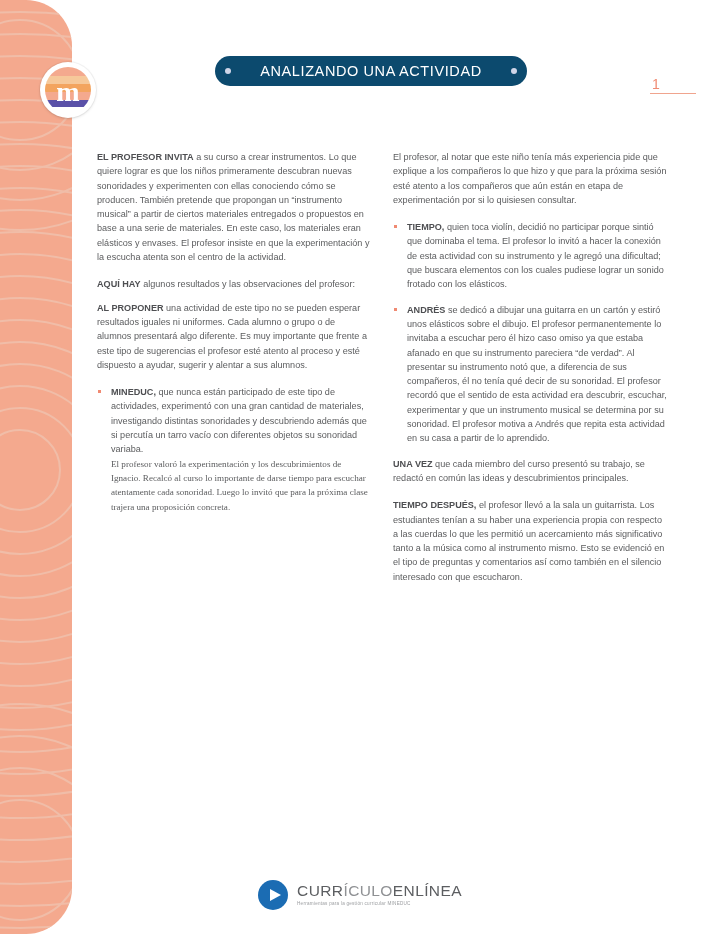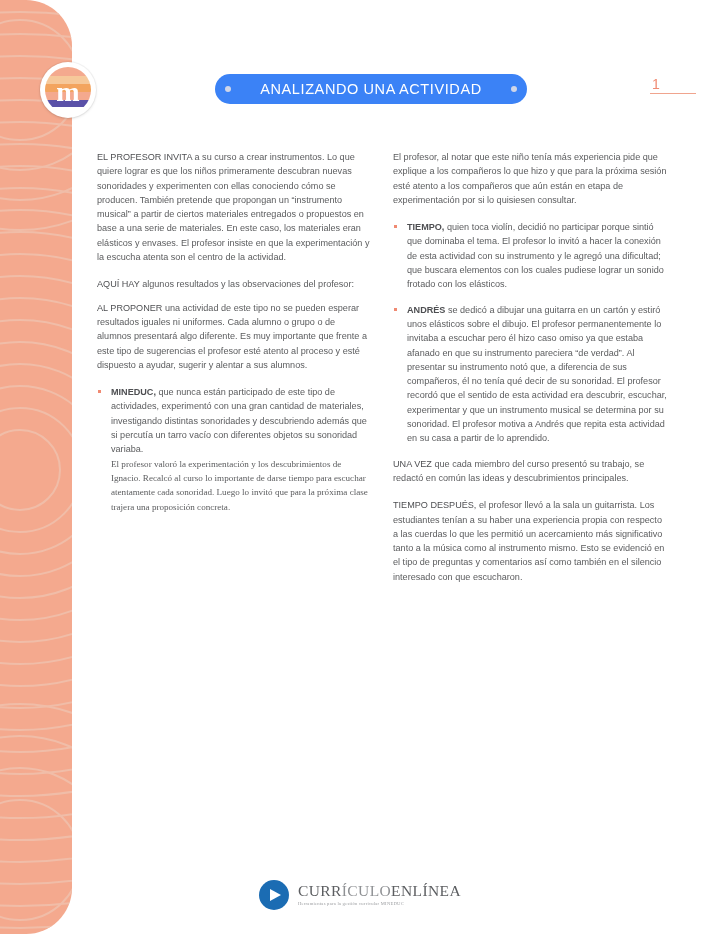--- a/index.html
+++ b/index.html
@@ -57,24 +57,24 @@
     width: 46px;
     height: 46px;
     border-radius: 50%;
     overflow: hidden;
   }
 
   
   #title-banner {
     position: absolute;
     left: 215px;
-    top: 74px;
+    top: 56px;
     width: 312px;
     height: 30px;
-    background: #3b82f6;
+    background: #0c4a6e;
     border-radius: 15px;
     display: flex;
     align-items: center;
     justify-content: center;
   }
   #title-banner .dot {
     position: absolute;
     top: 12px;
     width: 6px;
     height: 6px;
@@ -121,21 +121,21 @@
   .column { width: 274px; }
 
   .para {
     font-size: 9.1px;
     line-height: 14.3px;
     color: #5b5c5e;
     margin: 0 0 13px 0;
     text-align: left;
   }
   .para .lead {
-    font-weight: normal;
+    font-weight: bold;
     color: #4e4f52;
   }
   .para.tight { margin-bottom: 9px; }
 
   
   .bullets { margin: 0; padding: 0; list-style: none; }
   .bullets li {
     position: relative;
     padding-left: 14px;
     font-size: 9.1px;
@@ -158,21 +158,20 @@
   
   #footer {
     position: absolute;
     left: 0;
     right: 0;
     bottom: 24px;
     display: flex;
     align-items: center;
     justify-content: center;
     gap: 9px;
-    font-family: Liberation Serif, serif;
   }
   #footer-logo-mark {
     width: 30px;
     height: 30px;
     border-radius: 50%;
     background: #1b6cb3;
     display: flex;
     align-items: center;
     justify-content: center;
     flex: none;

